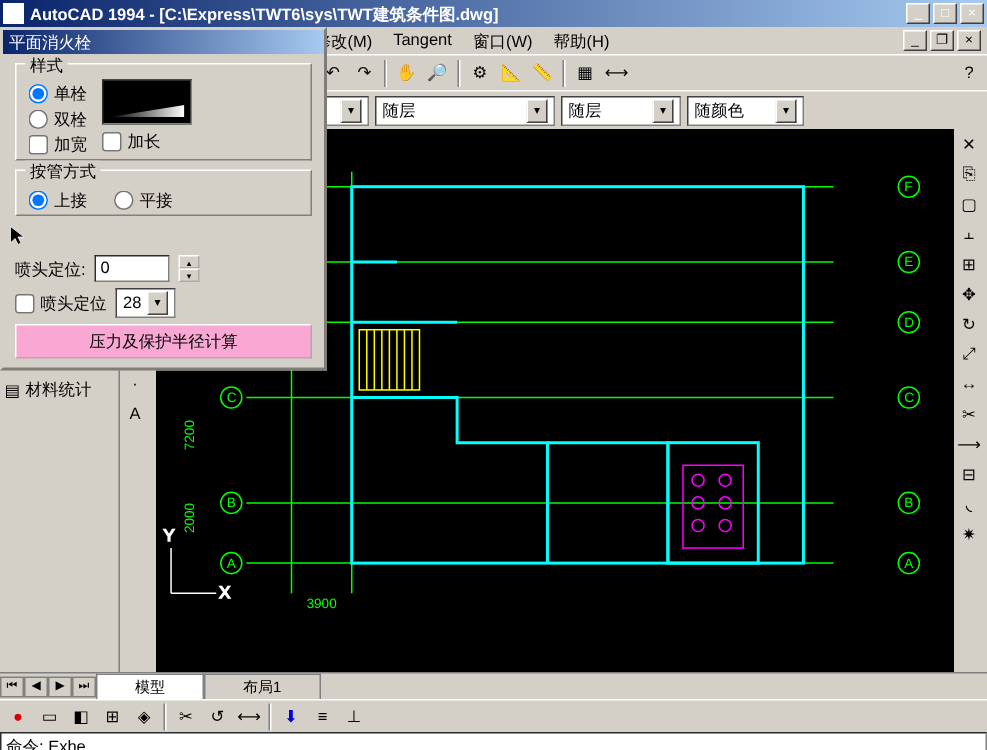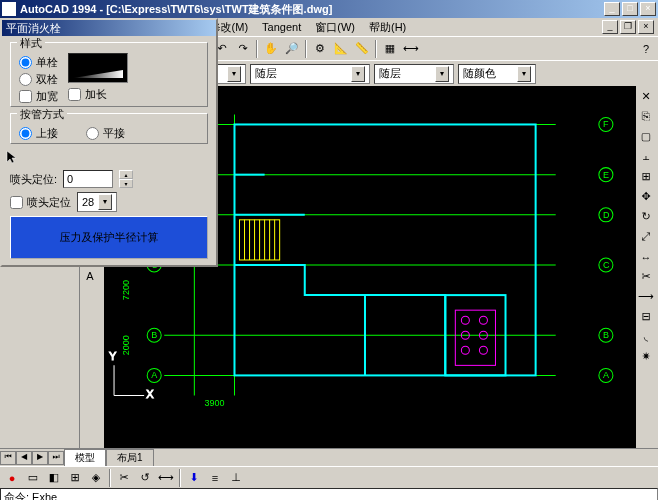--- a/index.html
+++ b/index.html
@@ -18,36 +18,36 @@
 .combo { background: #fff; border: 1px solid #808080; border-top-color: #404040; border-left-color: #404040; height: 20px; display: flex; align-items: center; padding: 0 4px; }
 .combo .arrow { margin-left: auto; width: 14px; height: 16px; background: #d4d0c8; border: 1px solid #fff; border-right-color: #404040; border-bottom-color: #404040; text-align: center; font-size: 8px; line-height: 14px; }
 .mainarea { display: flex; height: 362px; }
 .leftpanel { width: 80px; background: #d4d0c8; border-right: 1px solid #808080; }
 .list-item { padding: 2px 3px; display: flex; align-items: center; gap: 2px; font-size: 10px; }
 .list-icon { width: 12px; height: 12px; display: inline-block; }
 .toolbuttons { width: 24px; background: #d4d0c8; display: flex; flex-direction: column; }
 .canvas { flex: 1; background: #000; position: relative; overflow: hidden; }
 .tabbar { height: 18px; background: #d4d0c8; display: flex; align-items: center; border-top: 1px solid #808080; }
 .tabbtn { width: 16px; height: 14px; background: #d4d0c8; border: 1px solid #808080; text-align: center; font-size: 8px; }
-.tab { padding: 1px 10px; background: #d4d0c8; border: 1px solid #808080; border-bottom: none; font-size: 10px; }
+.tab { padding: 1px 25px; background: #d4d0c8; border: 1px solid #808080; border-bottom: none; font-size: 10px; }
 .tab.active { background: #fff; }
 .cmdline { background: #fff; border: 1px inset #808080; height: 30px; padding: 1px 3px; font-size: 11px; }
 .dialog { position: absolute; top: 18px; left: 0; width: 218px; background: #d4d0c8; border: 2px outset #d4d0c8; z-index: 100; }
 .dialog .dtitle { background: linear-gradient(to right, #0a246a, #a6caf0); color: #fff; height: 16px; padding: 1px 4px; font-size: 11px; }
 .dialog .dbody { padding: 6px 8px; }
 .groupbox { border: 1px solid #808080; border-top-color: #fff; border-left-color: #fff; margin-bottom: 6px; padding: 10px 8px 0; position: relative; }
 .groupbox .glabel { position: absolute; top: -7px; left: 6px; background: #d4d0c8; padding: 0 3px; font-size: 11px; }
 .radio, .checkbox { display: flex; align-items: center; gap: 4px; margin: 2px 0; font-size: 11px; }
 .radio input, .checkbox input { margin: 0; }
 .preview { width: 60px; height: 30px; background: #000; border: 1px inset #808080; position: relative; }
 .preview::after { content: ""; position: absolute; left: 4px; top: 16px; width: 50px; height: 8px; background: linear-gradient(to right, transparent, #fff); clip-path: polygon(0 100%, 100% 0, 100% 100%); }
 .dlgrow { display: flex; align-items: center; gap: 6px; margin: 4px 0; }
 .numbox { width: 50px; height: 18px; border: 1px inset #808080; background: #fff; padding: 1px 3px; }
 .spinbtn { width: 14px; height: 9px; background: #d4d0c8; border: 1px outset #fff; font-size: 6px; text-align: center; }
-.dlgbtn { padding: 13px 8px; border: 1px outset #fff; background: #1d4ed8; font-size: 11px; }
+.dlgbtn { padding: 3px 8px; border: 1px outset #fff; background: #f9a8d4; font-size: 11px; }
 .grid-label { fill: #00ff00; font-size: 9px; font-family: sans-serif; }
 .dims { stroke: #00ff00; stroke-width: 1; }
 .walls { stroke: #00ffff; stroke-width: 2; fill: none; }
 .stairs { stroke: #ffff00; stroke-width: 1; fill: none; }
 .furn { stroke: #ff00ff; stroke-width: 1; fill: none; }
 </style>
 </head>
 <body>
 
 <div class="titlebar">
@@ -342,21 +342,21 @@
           <div class="preview"></div>
           <label class="checkbox" style="margin-top:4px">
               <input type="checkbox" style="">
               <span>加长</span>
             </label>
         </div>
       </div>
     </div>
     <div class="groupbox">
       <span class="glabel">按管方式</span>
-      <div style="display:flex;gap:28px">
+      <div style="display:flex;gap:18px">
         <label class="radio">
             <input type="radio" checked="" style="">
             <span>上接</span>
           </label>
         <label class="radio">
             <input type="radio" style="">
             <span>平接</span>
           </label>
       </div>
     </div>

